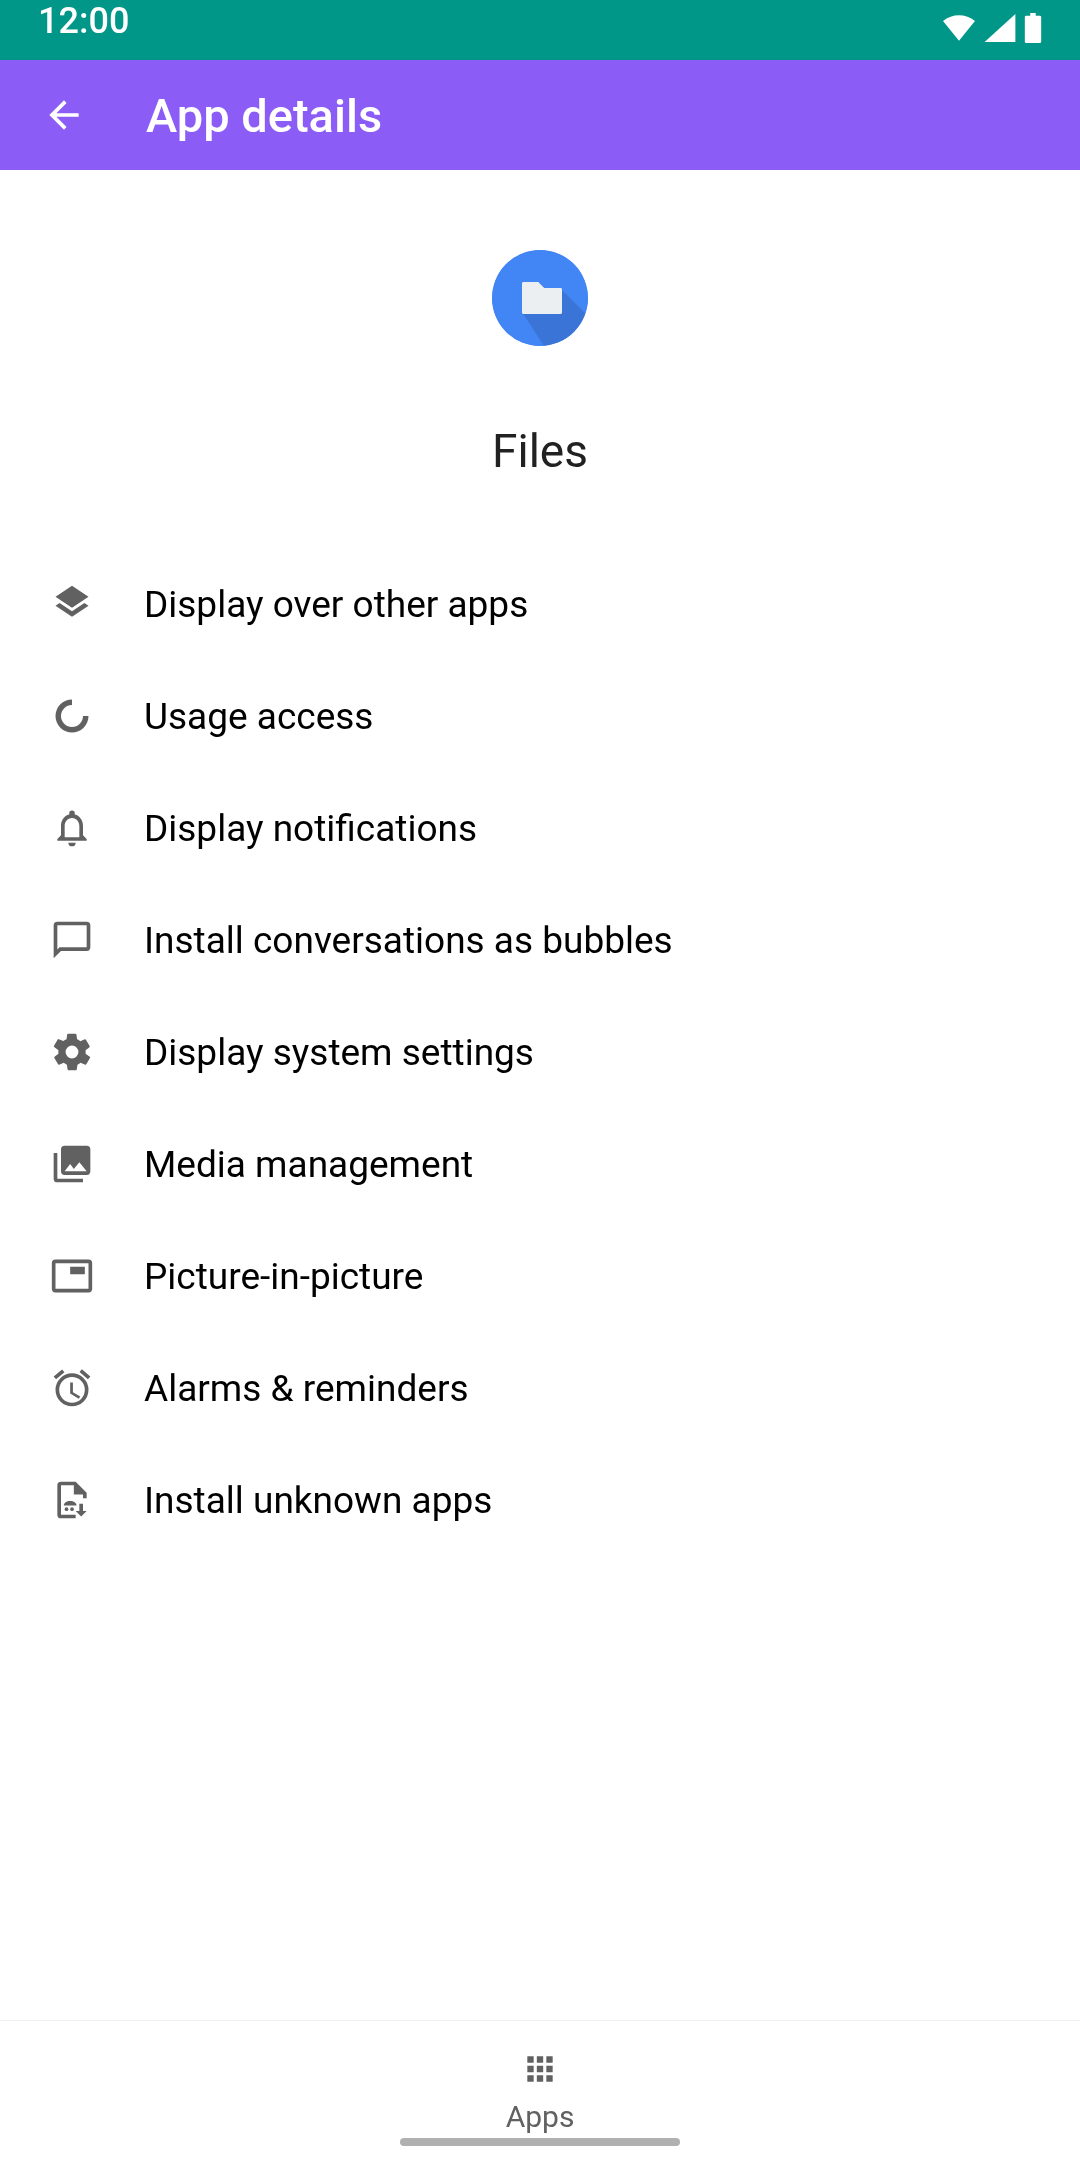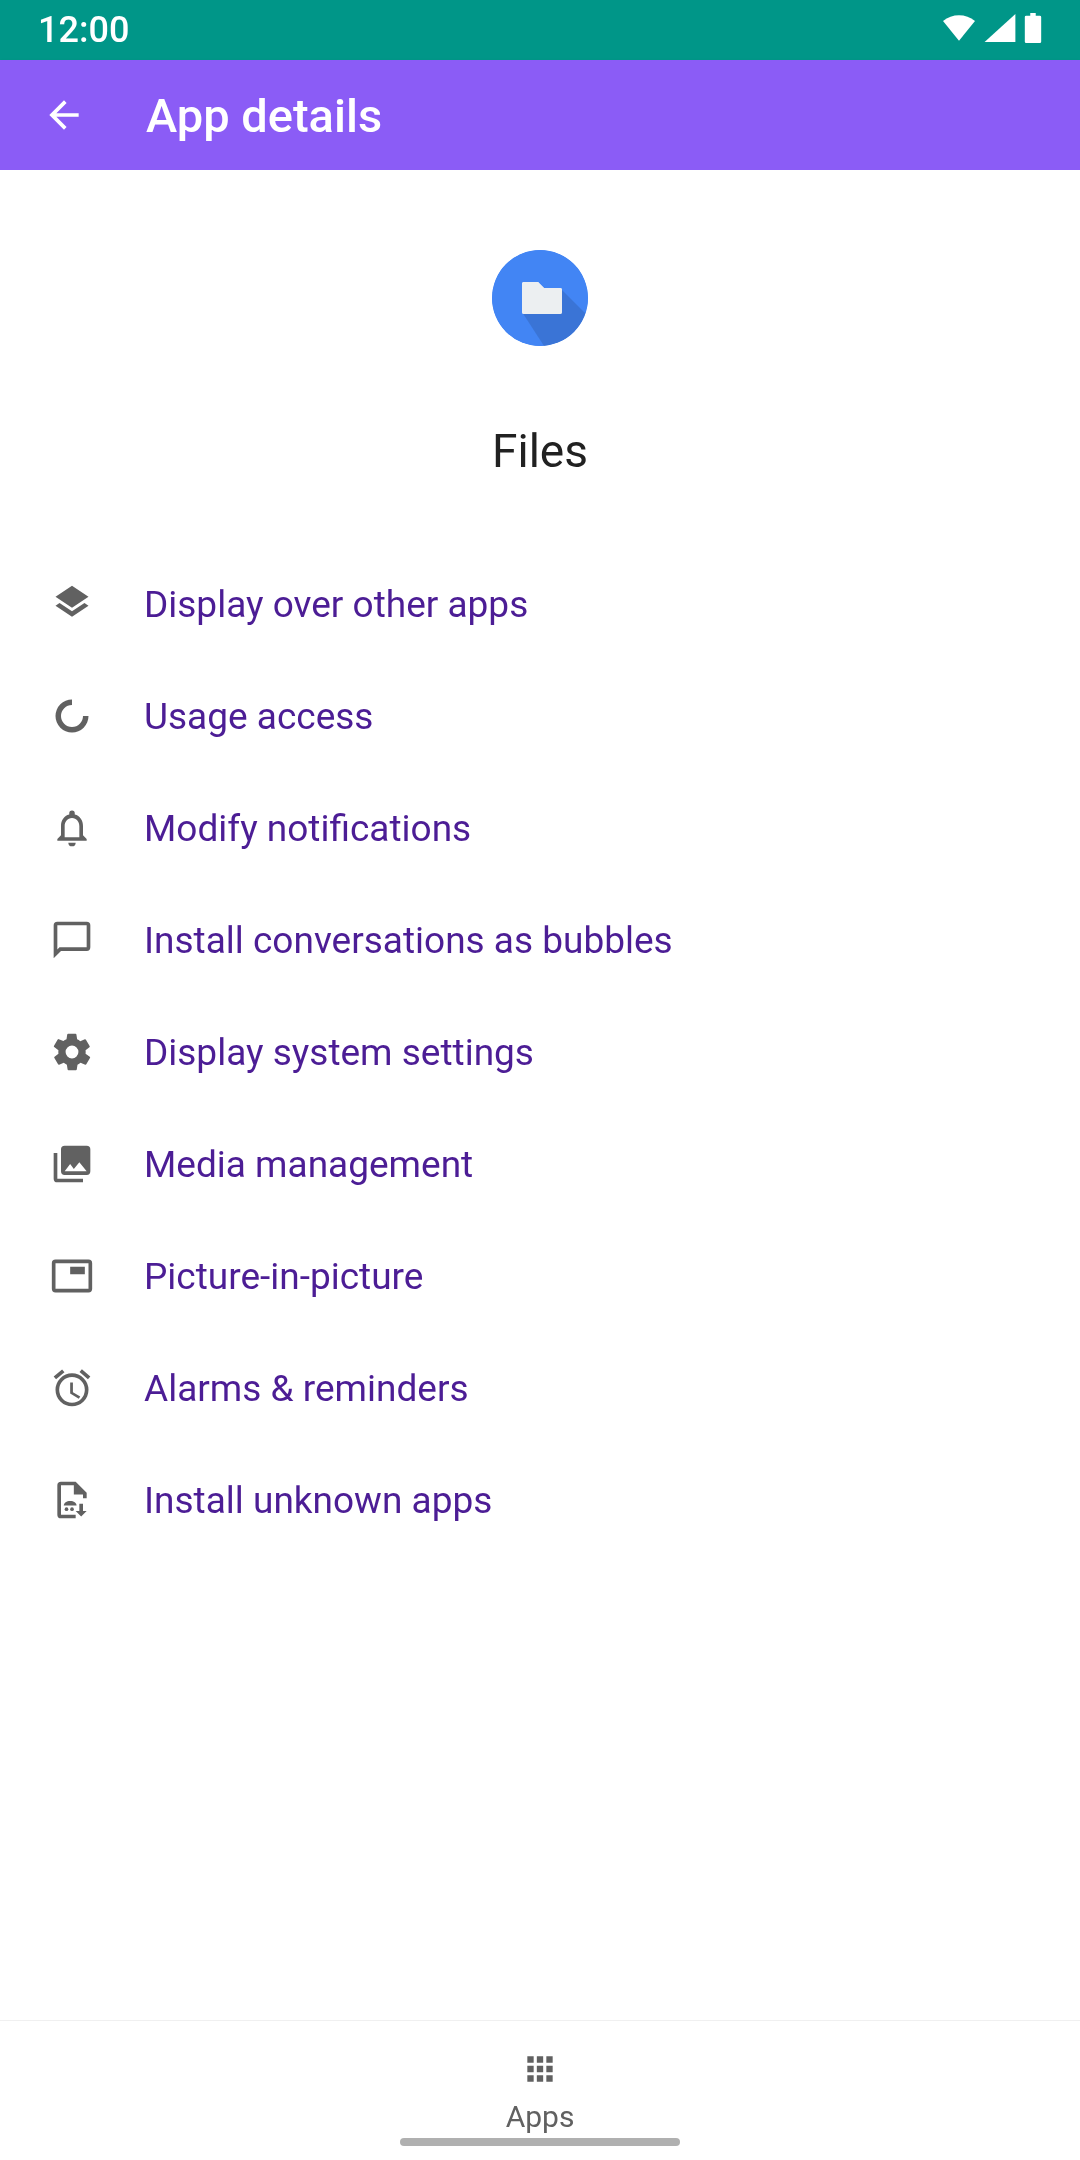--- a/index.html
+++ b/index.html
@@ -15,21 +15,20 @@
       background: #ffffff;
       display: flex;
       flex-direction: column;
       overflow: hidden;
       position: relative;
     }
     .status-bar {
       height: 60px;
       background: #009688;
       display: flex;
-      align-items: center;
       justify-content: space-between;
       padding: 0 38px 0 38px;
       color: #ffffff;
     }
     .status-time {
       font-size: 36px;
       font-weight: 500;
     }
     .status-icons {
       display: flex;
@@ -104,21 +103,21 @@
       height: 44px;
       display: flex;
       align-items: center;
       justify-content: center;
       color: #616161;
       flex-shrink: 0;
     }
     .perm-label {
       margin-left: 50px;
       font-size: 37px;
-      color: #4c1d95;
+      color: #000000;
     }
     .bottom-nav {
       height: 140px;
       display: flex;
       border-top: 1px solid rgba(0,0,0,0.06);
       background: #ffffff;
     }
     .nav-item {
       flex: 1;
       display: flex;
@@ -219,21 +218,21 @@
       </span>
       <span class="perm-label">Usage access</span>
     </div>
 
     <div class="permission-item">
       <span class="perm-icon">
         <svg width="44" height="44" viewBox="0 0 24 24">
             <path fill="#616161" d="M12 22a2 2 0 0 0 2-2h-4a2 2 0 0 0 2 2zm6-6V11c0-3.07-1.63-5.64-4.5-6.32V4a1.5 1.5 0 1 0-3 0v.68C7.64 5.36 6 7.92 6 11v5l-2 2v1h16v-1l-2-2zm-2 1H8v-6c0-2.48 1.51-4.5 4-4.5s4 2.02 4 4.5v6z"></path>
           </svg>
       </span>
-      <span class="perm-label">Modify notifications</span>
+      <span class="perm-label">Display notifications</span>
     </div>
 
     <div class="permission-item">
       <span class="perm-icon">
         <svg width="44" height="44" viewBox="0 0 24 24">
             <path fill="#616161" d="M4 4h16v12H5.17L4 17.17V4m0-2a2 2 0 0 0-2 2v18l4-4h14a2 2 0 0 0 2-2V4a2 2 0 0 0-2-2H4z"></path>
           </svg>
       </span>
       <span class="perm-label">Install conversations as bubbles</span>
     </div>

